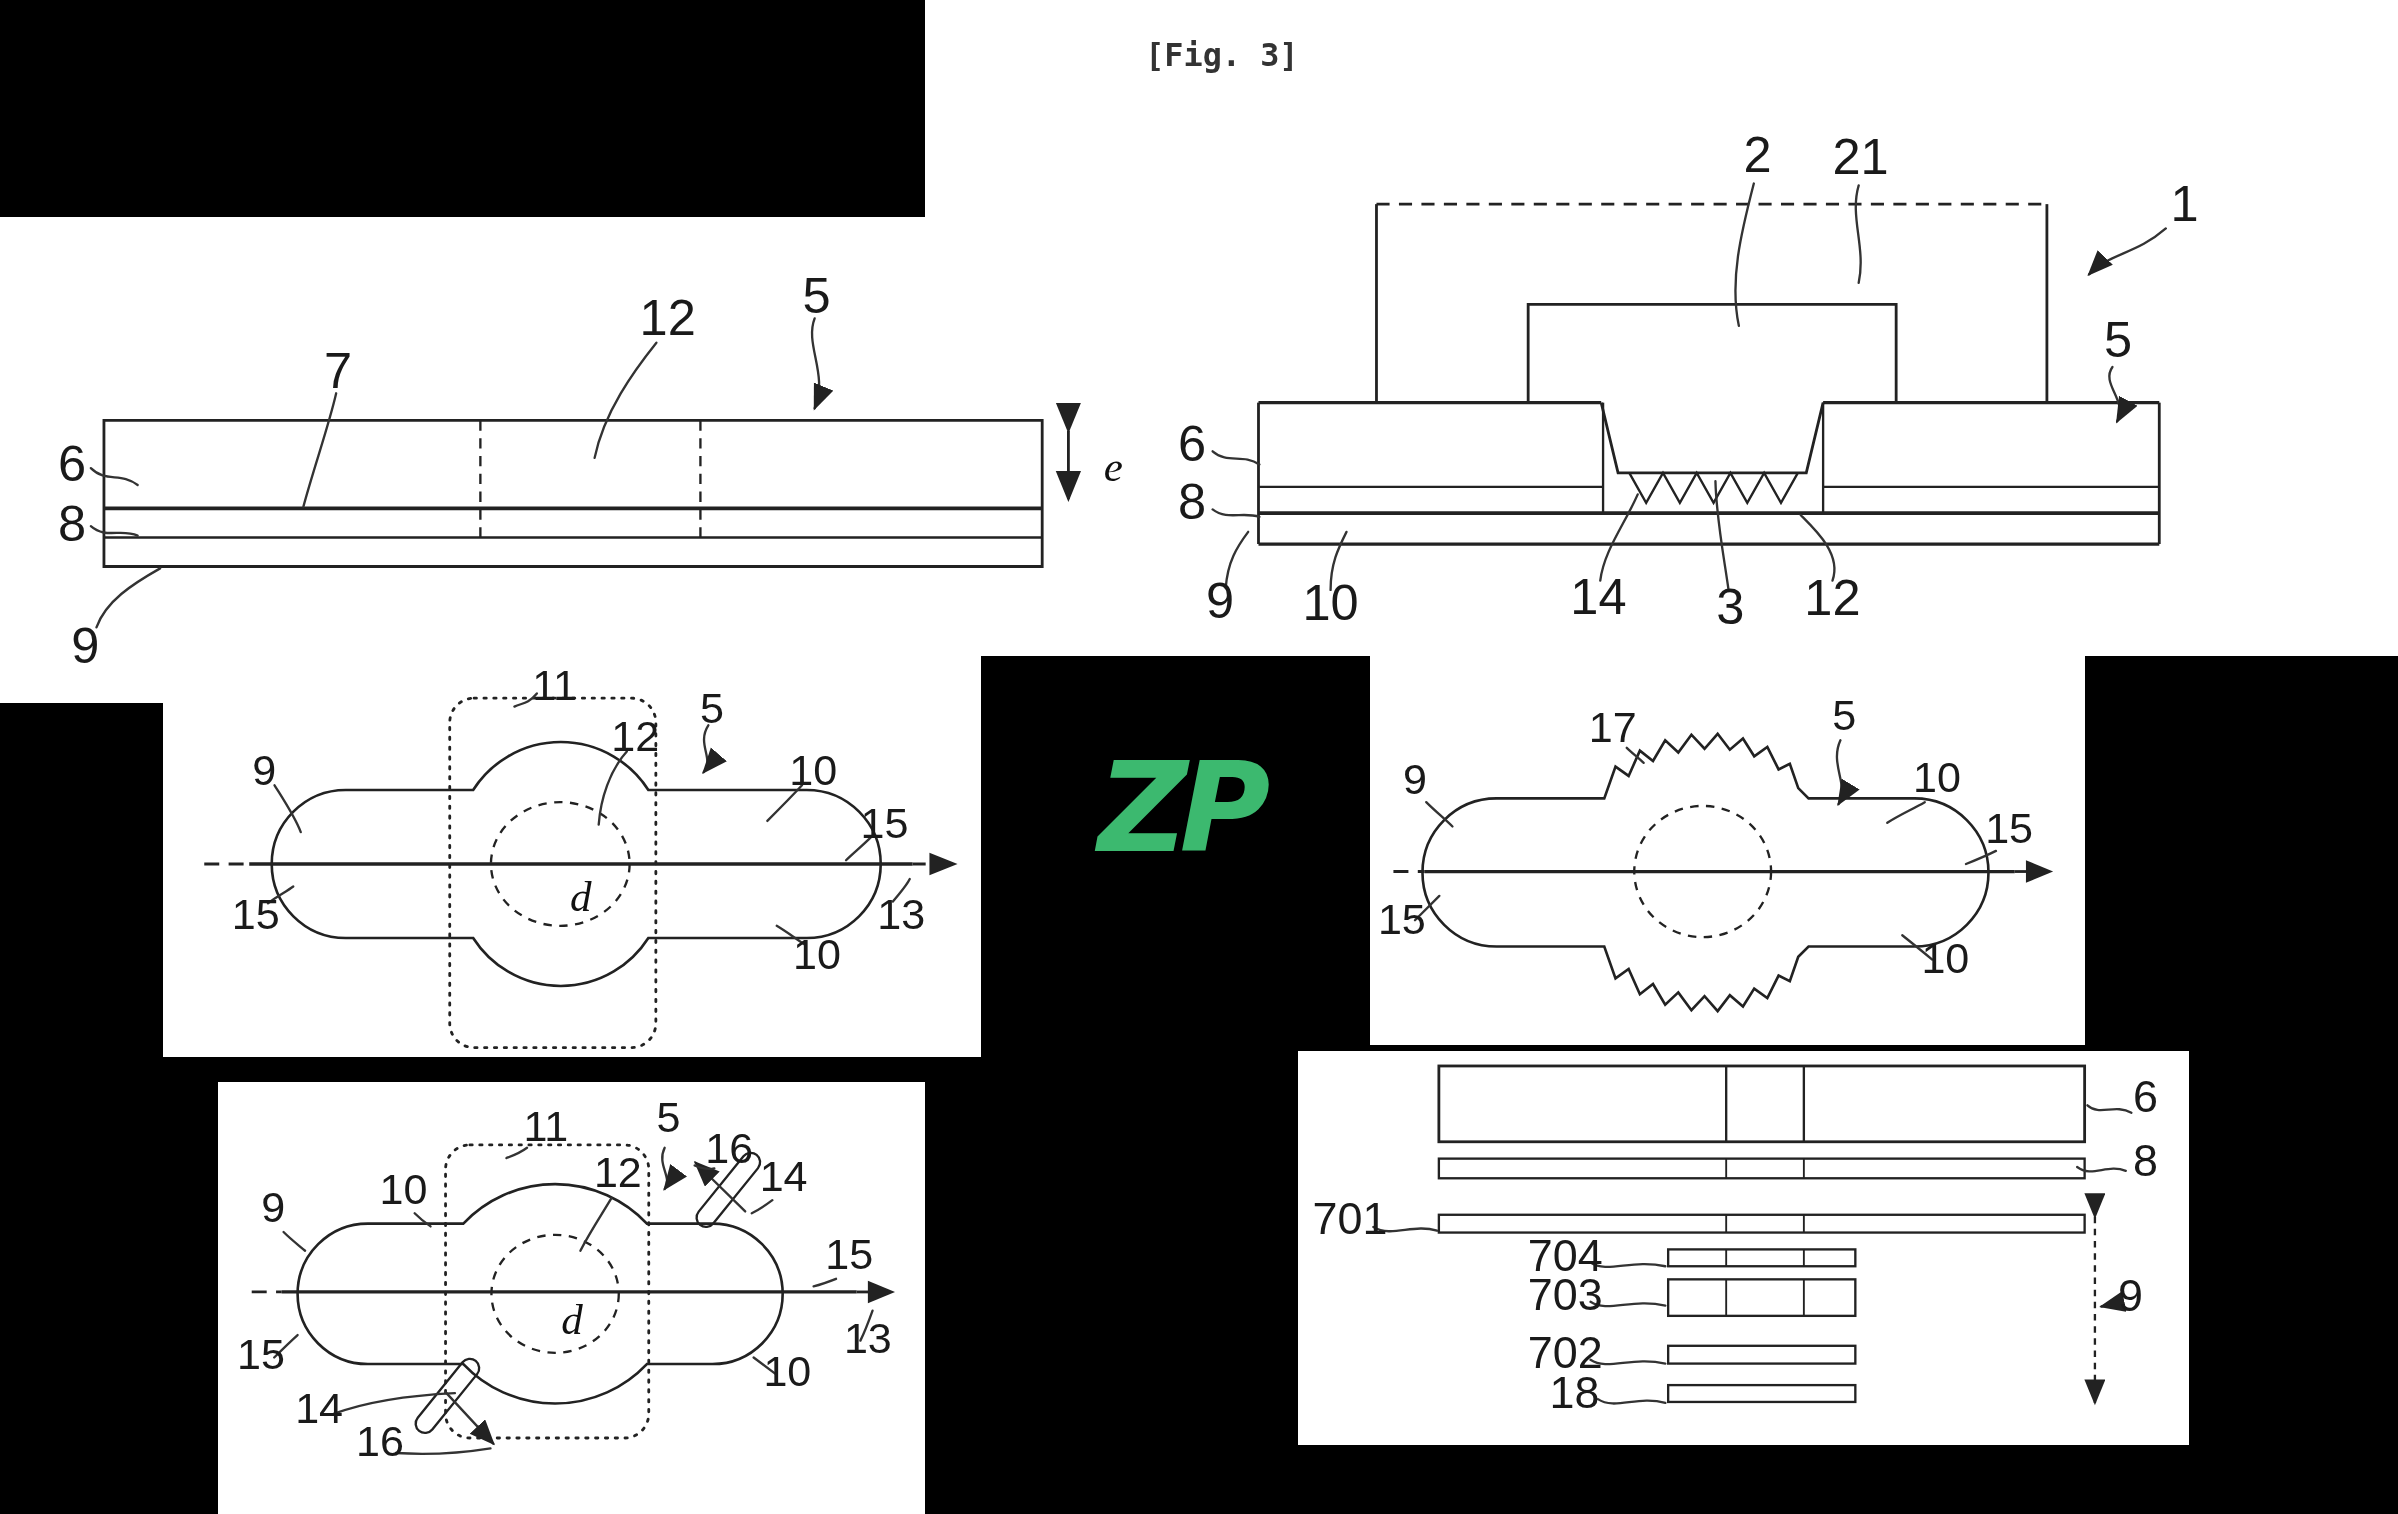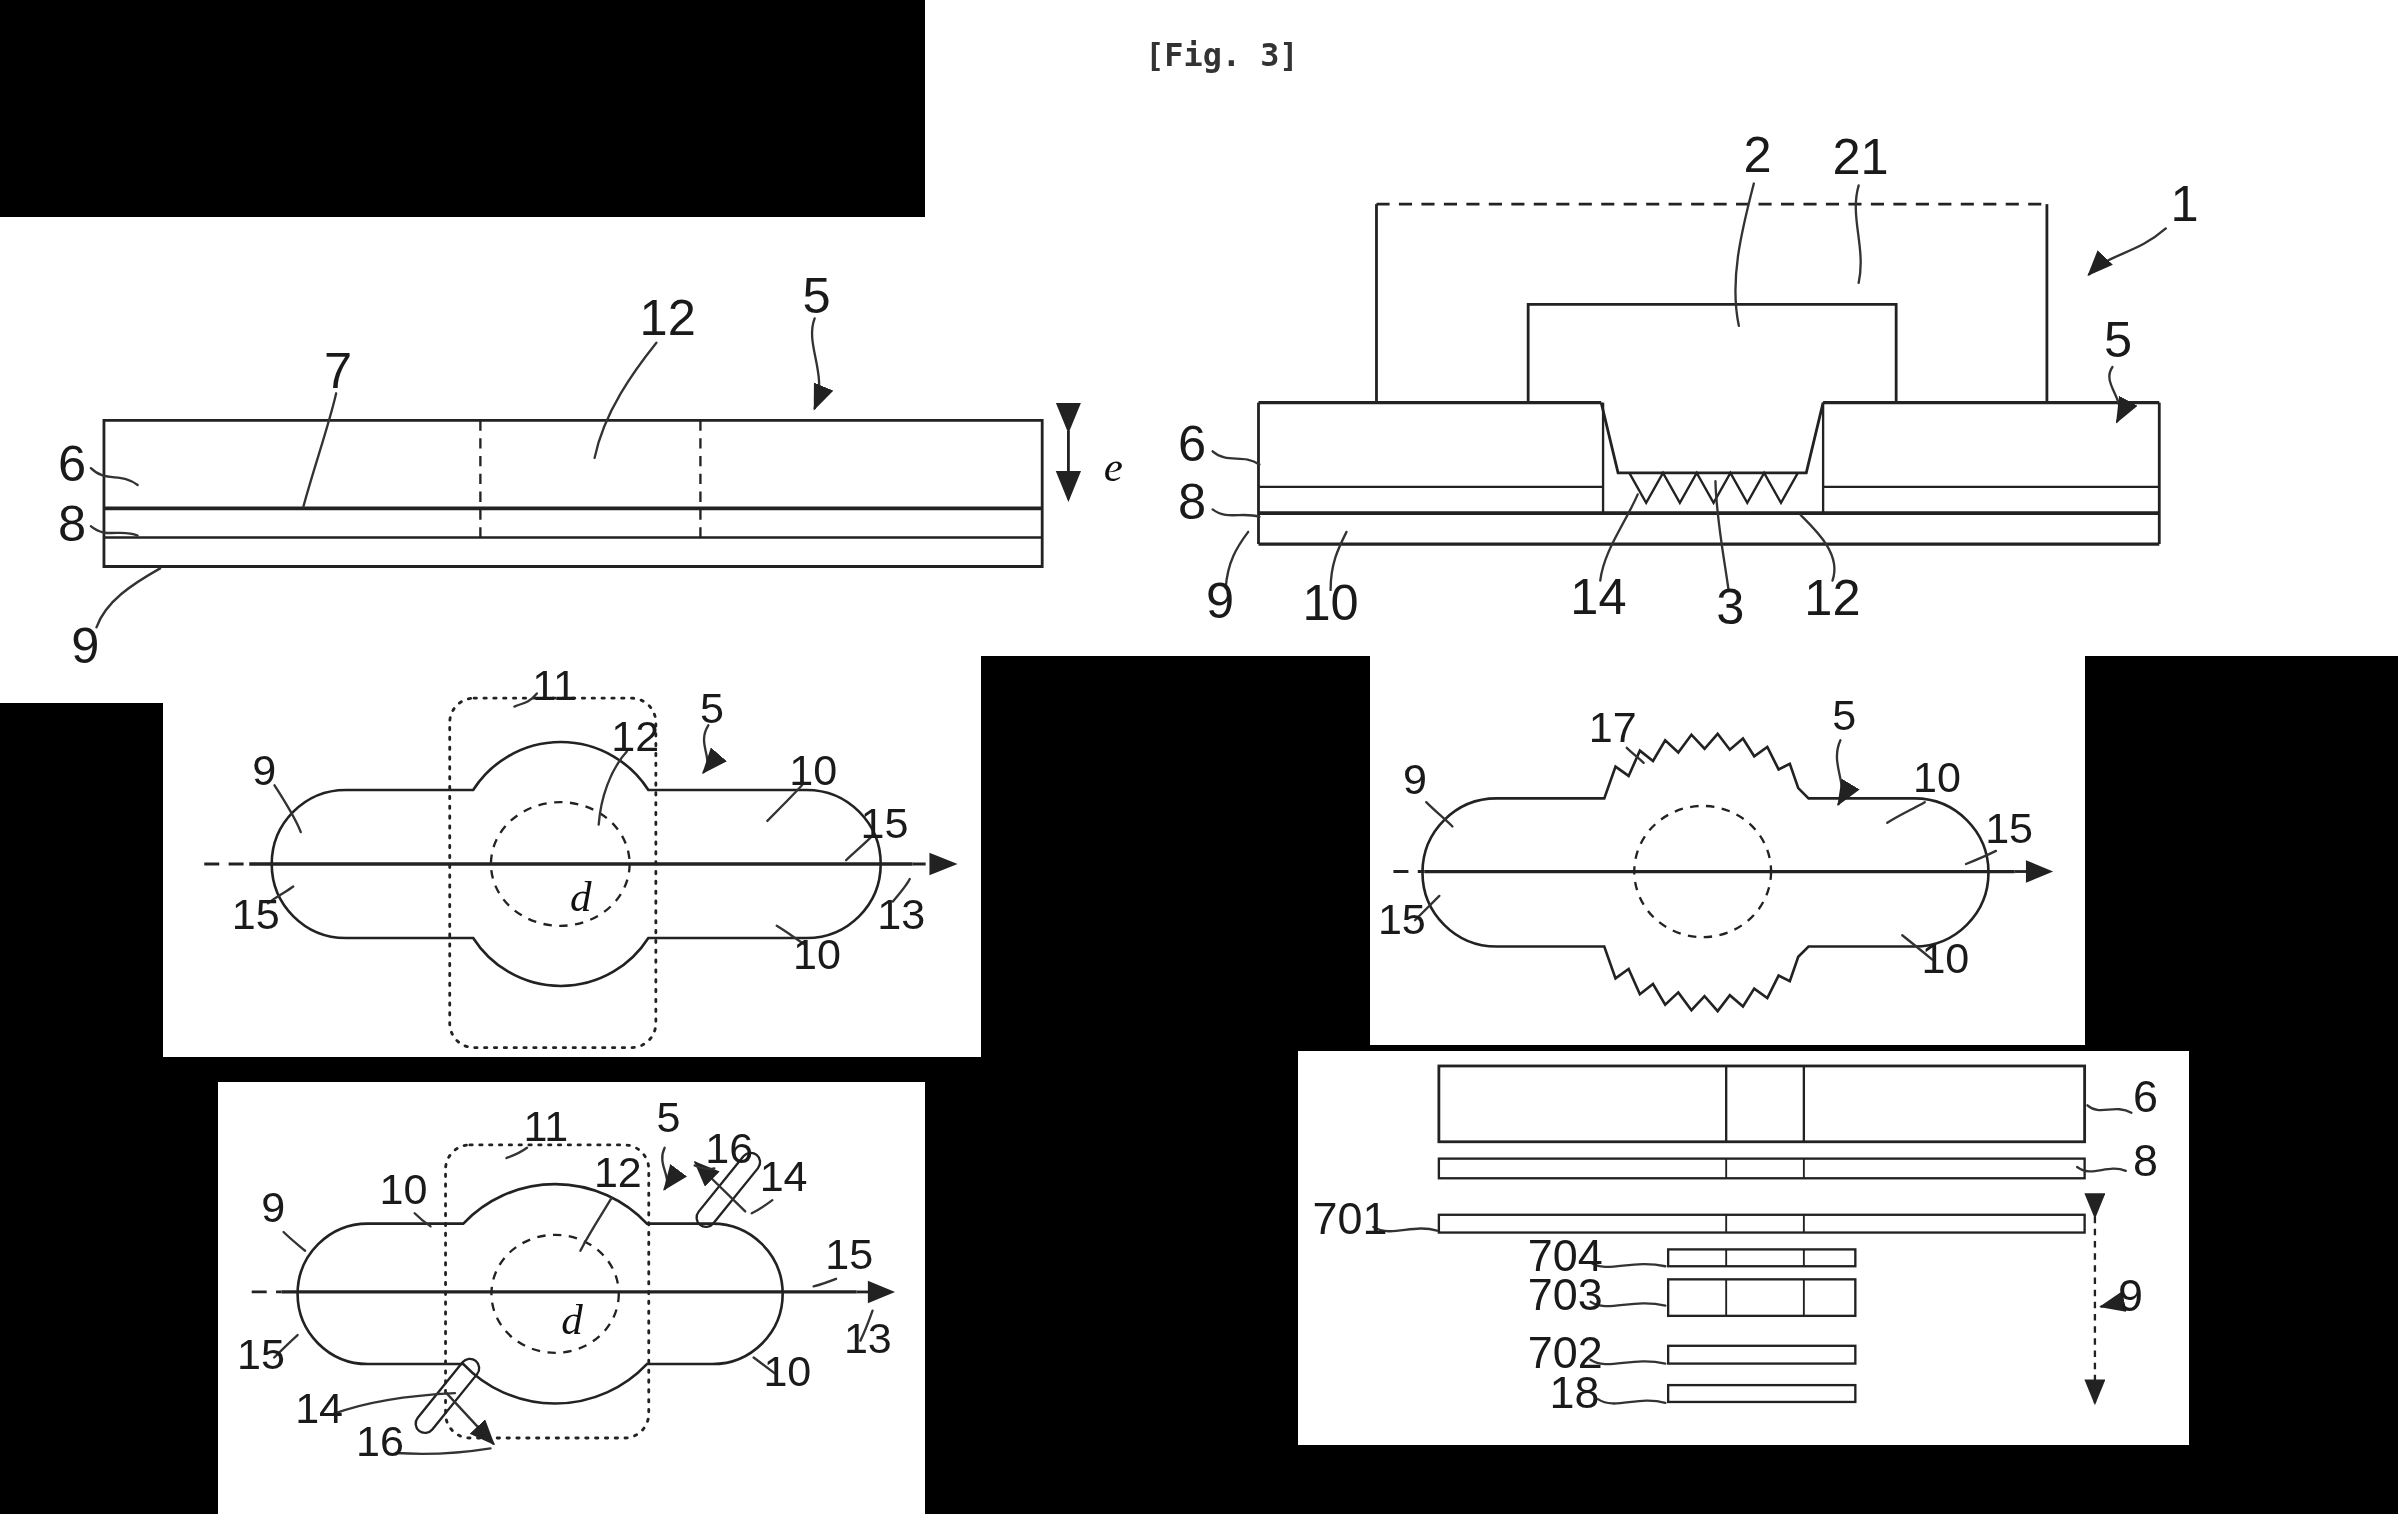--- a/index.html
+++ b/index.html
@@ -241,15 +241,18 @@
     <text class="numE" x="905" y="65">6</text>
     <text class="numE" x="905" y="134">8</text>
     <text class="numE" x="55" y="196">701</text>
     <text class="numE" x="285" y="235">704</text>
     <text class="numE" x="285" y="277">703</text>
     <text class="numE" x="285" y="339">702</text>
     <text class="numE" x="295" y="381">18</text>
     <text class="numE" x="889" y="278">9</text>
   </svg>
 
+  <div id="logo" style="color: rgb(60, 185, 111);">
+    <span>ZP</span>
+  </div>
 
 </div>
 
 
 </body></html>

